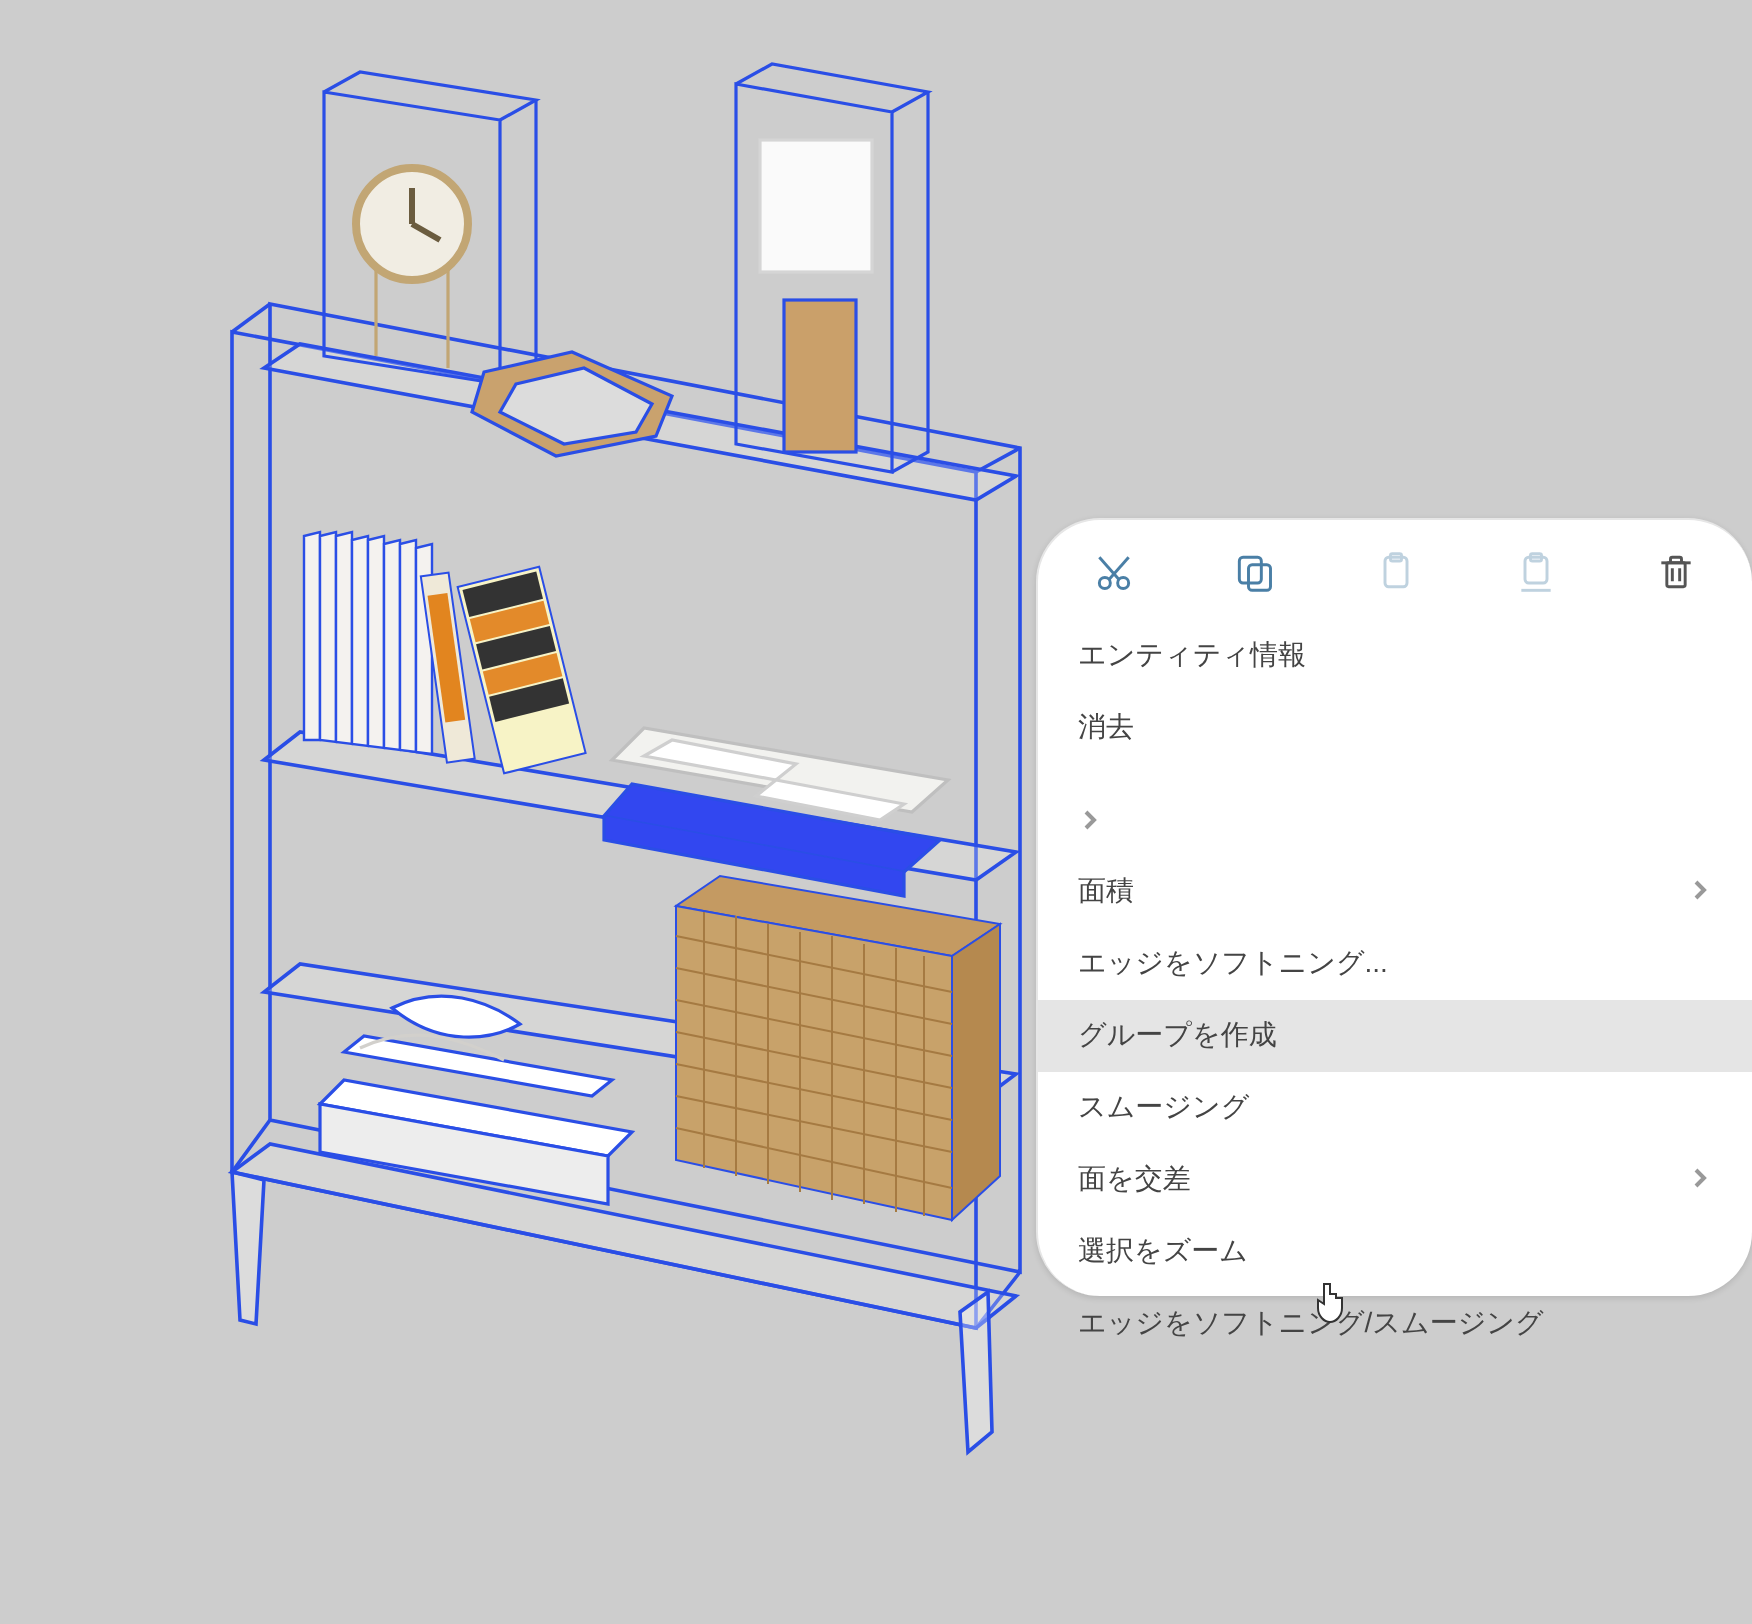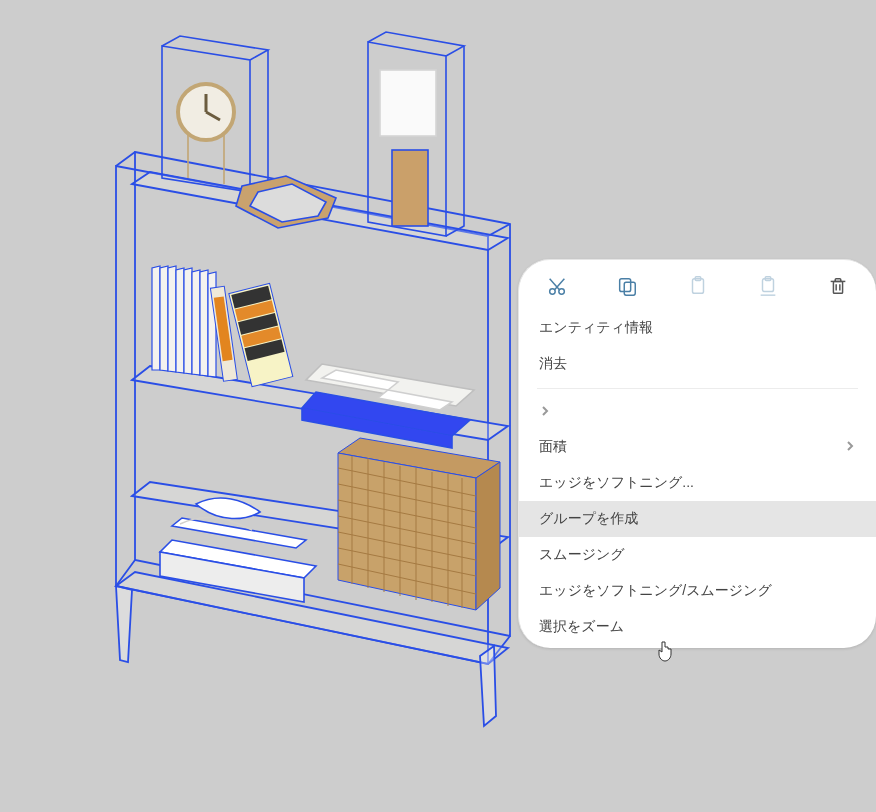--- a/index.html
+++ b/index.html
@@ -263,24 +263,30 @@
   <div class="menu-item">
     <span class="label">エッジをソフトニング...</span>
   </div>
   <div class="menu-item hovered">
     <span class="label">グループを作成</span>
   </div>
   <div class="menu-item">
     <span class="label">スムージング</span>
   </div>
   <div class="menu-item">
+    <span class="label">面を交差</span>
+    <span class="chev"><svg viewBox="0 0 12 12">
+          <path d="M4 2 L8 6 L4 10"></path>
+        </svg></span>
+  </div>
+  <div class="menu-item">
+    <span class="label">選択をズーム</span>
+  </div>
+  <div class="menu-item">
     <span class="label">エッジをソフトニング/スムージング</span>
-  </div>
-  <div class="menu-item">
-    <span class="label">選択をズーム</span>
   </div>
 </div>
 
 <div class="cursor-inline">
   <svg viewBox="0 0 18 22" width="18" height="22">
     <path d="M6 2 L6 12 L3 10 L3 14 C3 18 6 21 9 21 C12 21 15 18 15 14 L15 9 L12 9 L12 7 L9 7 L9 2 Z" fill="#fff" stroke="#333" stroke-width="1"></path>
   </svg>
 </div>
 
 </body></html>

